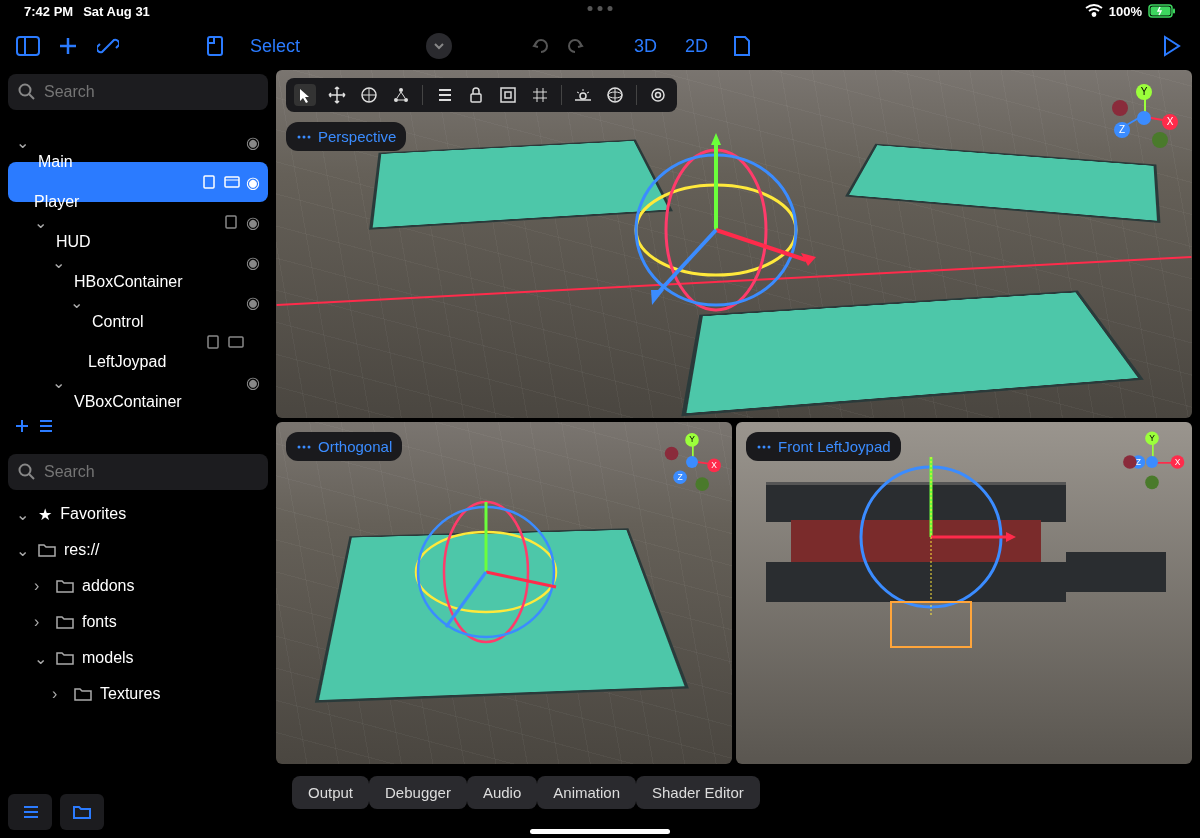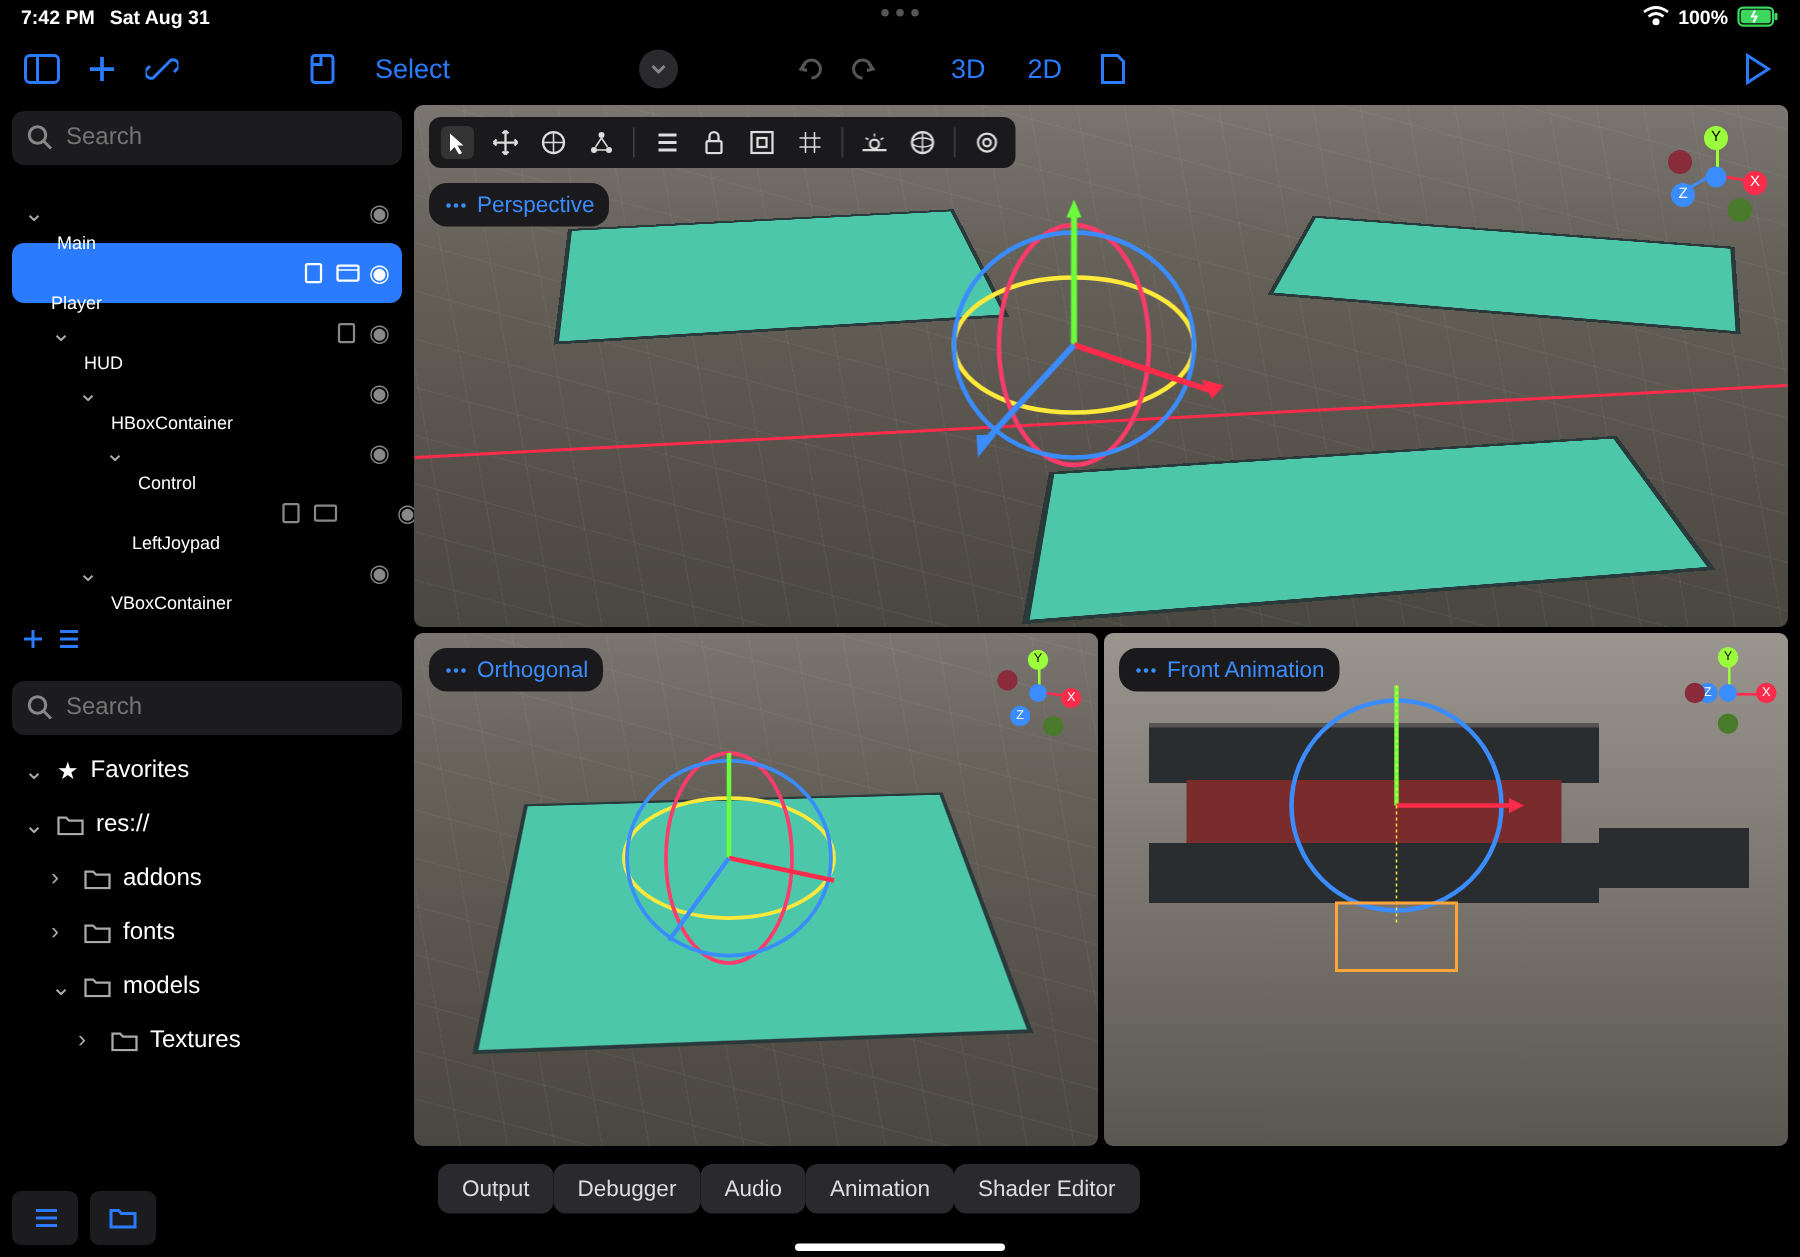--- a/index.html
+++ b/index.html
@@ -1,19 +1,19 @@
 <!DOCTYPE html>
 <html><head>
 <meta charset="utf-8">
 <style>
   * { box-sizing: border-box; margin: 0; padding: 0; font-family: -apple-system, BlinkMacSystemFont, "Segoe UI", sans-serif; }
   body { width: 1200px; height: 838px; background: #000; color: #fff; overflow: hidden; position: relative; }
   
   
-  .status-bar { height: 22px; display: flex; justify-content: space-between; align-items: center; padding: 0 14px; font-size: 13px; font-weight: 600; }
+  .status-bar { height: 22px; display: flex; justify-content: space-between; align-items: center; padding: 0 24px; font-size: 13px; font-weight: 600; }
   .status-left { display: flex; gap: 10px; }
   .status-right { display: flex; align-items: center; gap: 6px; }
   .battery { display: inline-flex; align-items: center; }
   
   
   .dots { position: absolute; left: 50%; top: 6px; transform: translateX(-50%); display: flex; gap: 5px; }
   .dots span { width: 5px; height: 5px; background: #555; border-radius: 50%; }
   
   
   .toolbar { height: 48px; display: flex; align-items: center; padding: 0 12px; gap: 8px; }
@@ -28,21 +28,21 @@
   .viewport-area { flex: 1; display: flex; flex-direction: column; gap: 4px; padding-right: 8px; }
   
   
   .search { background: #1c1c1f; border-radius: 8px; height: 36px; display: flex; align-items: center; padding: 0 10px; gap: 8px; margin-top: 4px; }
   .search input { background: transparent; border: none; color: #888; font-size: 16px; flex: 1; outline: none; }
   
   
   .tree { margin-top: 6px; }
   .tree-item { display: flex; align-items: center; height: 40px; padding: 0 8px; border-radius: 8px; gap: 6px; cursor: pointer; }
   .tree-item.selected { background: #2b7bff; }
-  .tree-item .label { flex: 1; font-size: 12px; margin-top: 40px; }
+  .tree-item .label { flex: 1; font-size: 16px; margin-top: 40px; }
   .tree-item .chevron { color: #aaa; width: 16px; }
   .tree-item .eye { color: #888; }
   .tree-item.selected .eye, .tree-item.selected svg { color: #fff; }
   .tree-item .mini-icons { display: flex; gap: 6px; color: #888; }
   .tree-item.selected .mini-icons { color: #fff; }
   .indent-1 { padding-left: 26px; }
   .indent-2 { padding-left: 44px; }
   .indent-3 { padding-left: 62px; }
   .indent-4 { padding-left: 80px; gap: 40px; }
   
@@ -513,21 +513,21 @@
             <polygon points="160,80 160,90 170,85" fill="#ff2b4b"></polygon>
           <line x1="85" y1="5" x2="85" y2="165" stroke="#ffe93b" stroke-width="1" stroke-dasharray="2 2"></line>
           <rect x="45" y="150" width="80" height="45" fill="none" stroke="#ffa53b" stroke-width="2"></rect>
         </svg>
         <div class="view-label">
           <svg width="16" height="12" viewBox="0 0 16 12">
               <circle cx="3" cy="6" r="1.5" fill="#3b8cff"></circle>
               <circle cx="8" cy="6" r="1.5" fill="#3b8cff"></circle>
               <circle cx="13" cy="6" r="1.5" fill="#3b8cff"></circle>
             </svg>
-          <span>Front Animation</span>
+          <span>Front LeftJoypad</span>
         </div>
         <div class="gizmo" style="transform:scale(.85);top:6px;right:6px;">
           <div class="line" style="left:34px;top:34px;width:28px;height:2px;background:#ff2b4b;"></div>
           <div class="line" style="left:34px;top:8px;width:2px;height:26px;background:#9bff3b;"></div>
           <div class="center" style="background:#3b8cff;"></div>
           <div class="axis-dot" style="right:-4px;top:26px;background:#ff2b4b;font-size:10px;text-align:center;line-height:16px;">X</div>
           <div class="axis-dot" style="left:26px;top:-2px;background:#9bff3b;font-size:10px;text-align:center;line-height:16px;color:#000;">Y</div>
           <div class="axis-dot" style="left:10px;top:26px;background:#3b8cff;font-size:10px;text-align:center;line-height:16px;">Z</div>
           <div class="axis-dot" style="left:0;top:26px;background:#8a2b3b;"></div>
           <div class="axis-dot" style="left:26px;bottom:2px;background:#4a7a2b;"></div>

